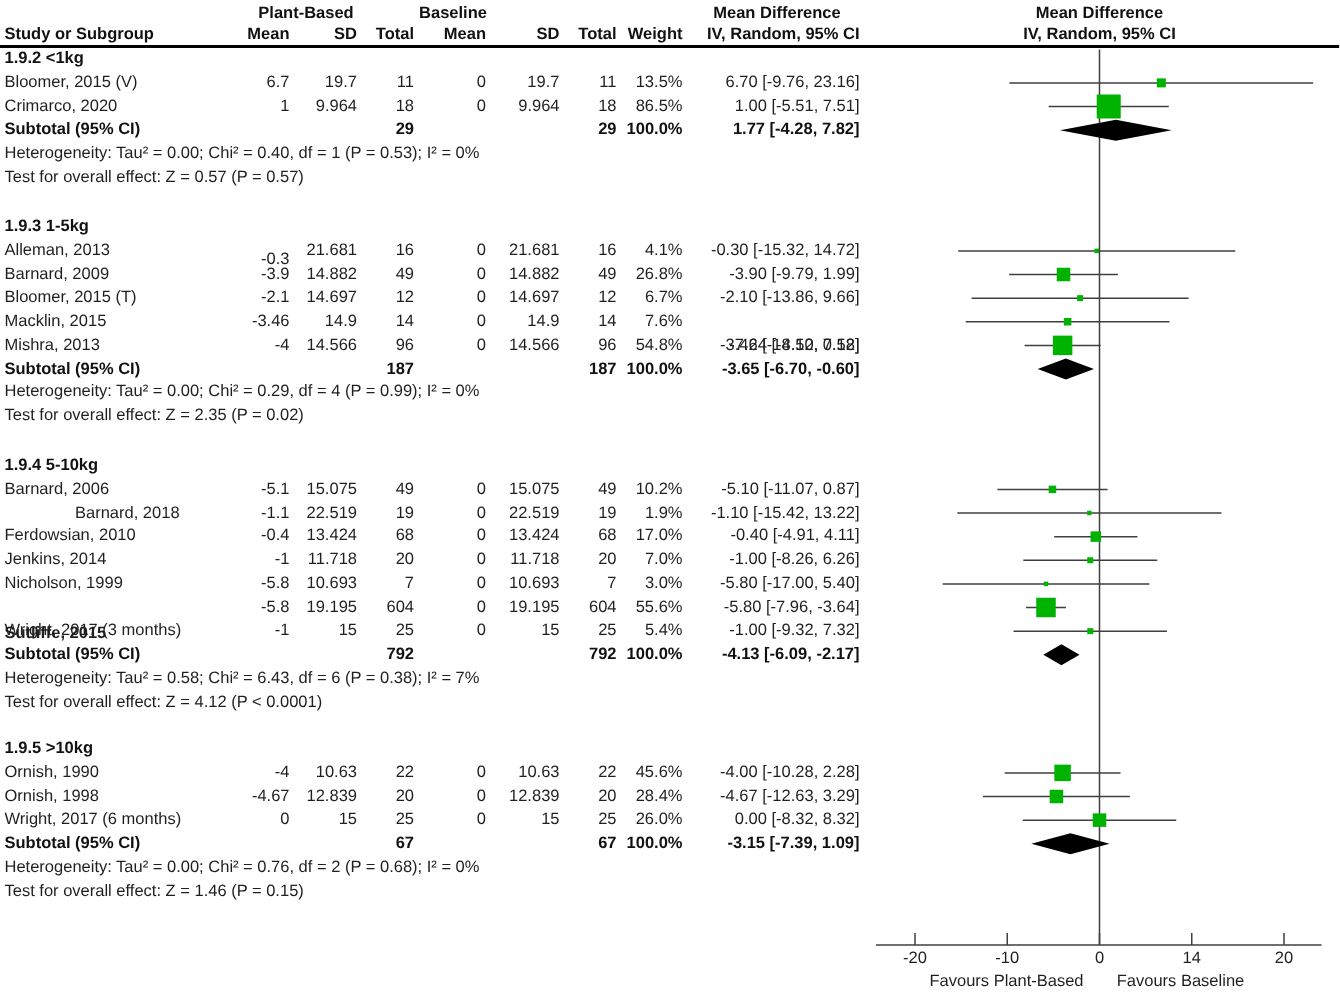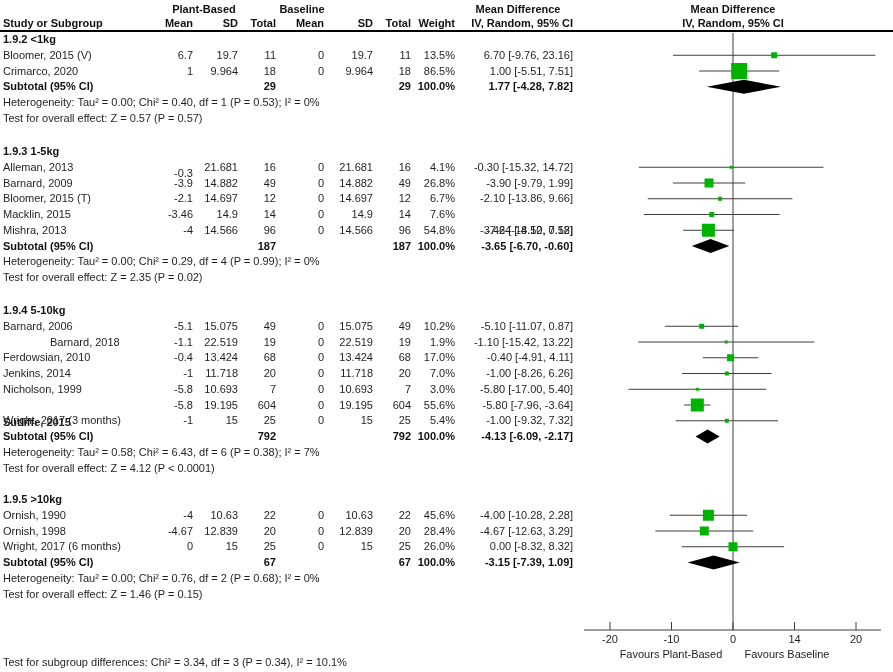--- a/index.html
+++ b/index.html
@@ -277,14 +277,13 @@
       <span class="t c" style="top: 633px; left: 610px;">-20</span>
       <span class="t c" style="top: 633px; left: 671.5px;">-10</span>
       <span class="t c" style="top: 633px; left: 733px;">0</span>
       <span class="t c" style="top: 633px; left: 794.5px;">14</span>
       <span class="t c" style="top: 633px; left: 856px;">20</span>
     </div>
 
   <span class="t c" style="left:671px;top:648px">Favours Plant-Based</span>
   <span class="t c" style="left:787px;top:648px">Favours Baseline</span>
 
-  <span class="t" style="left:3px;top:656px">Test for subgroup differences: Chi² = 3.34, df = 3 (P = 0.34), I² = 10.1%</span>
 </div>
 
 </body></html>

